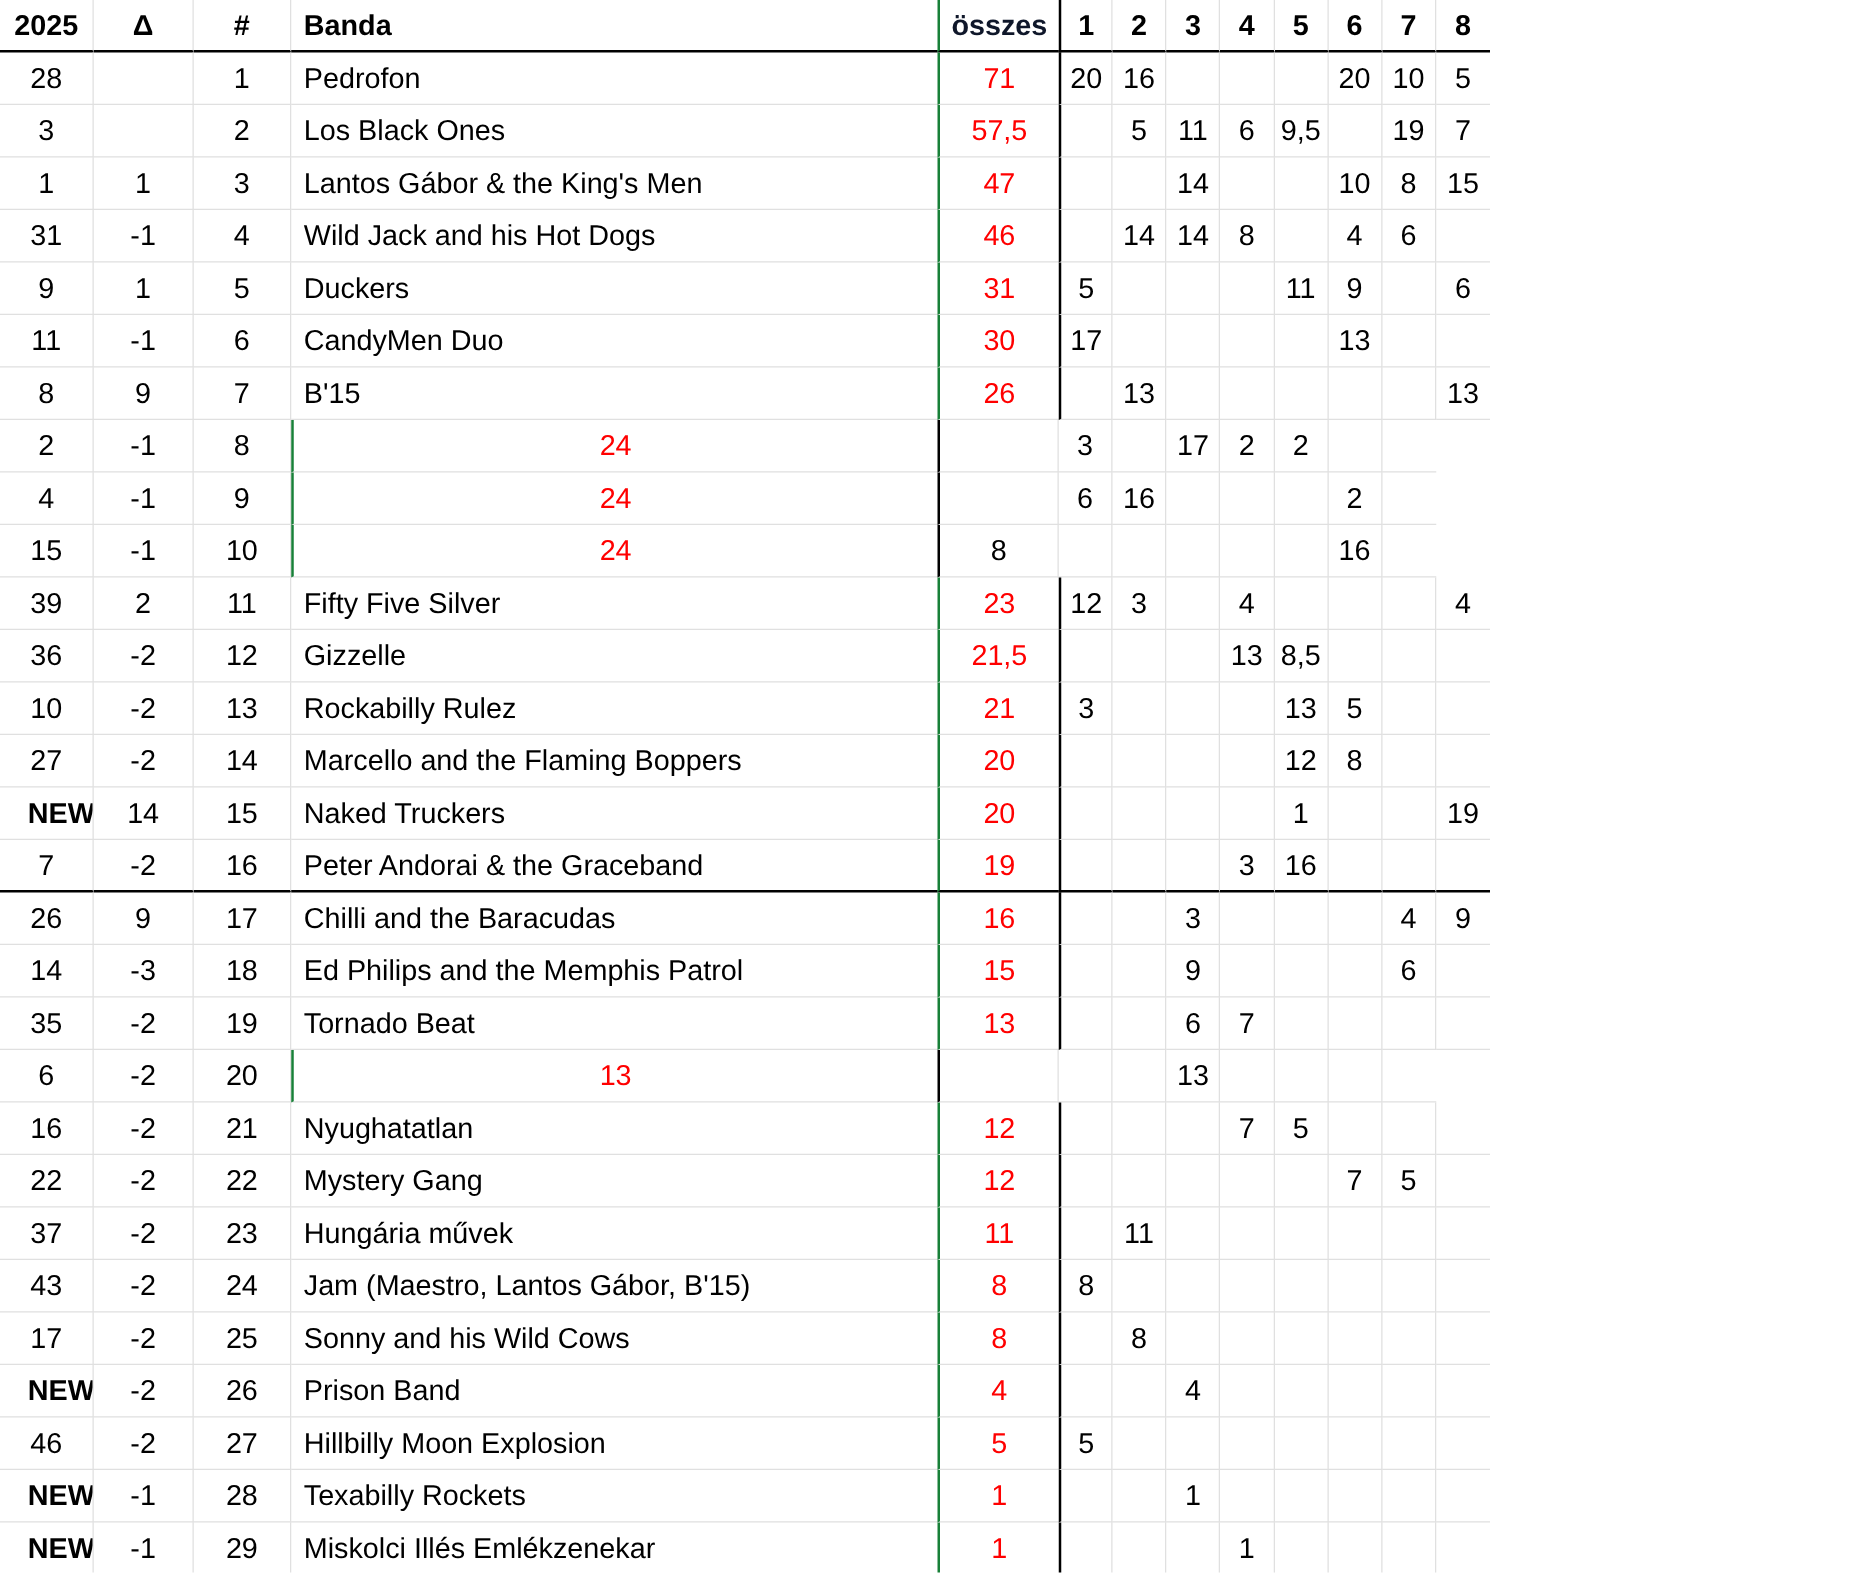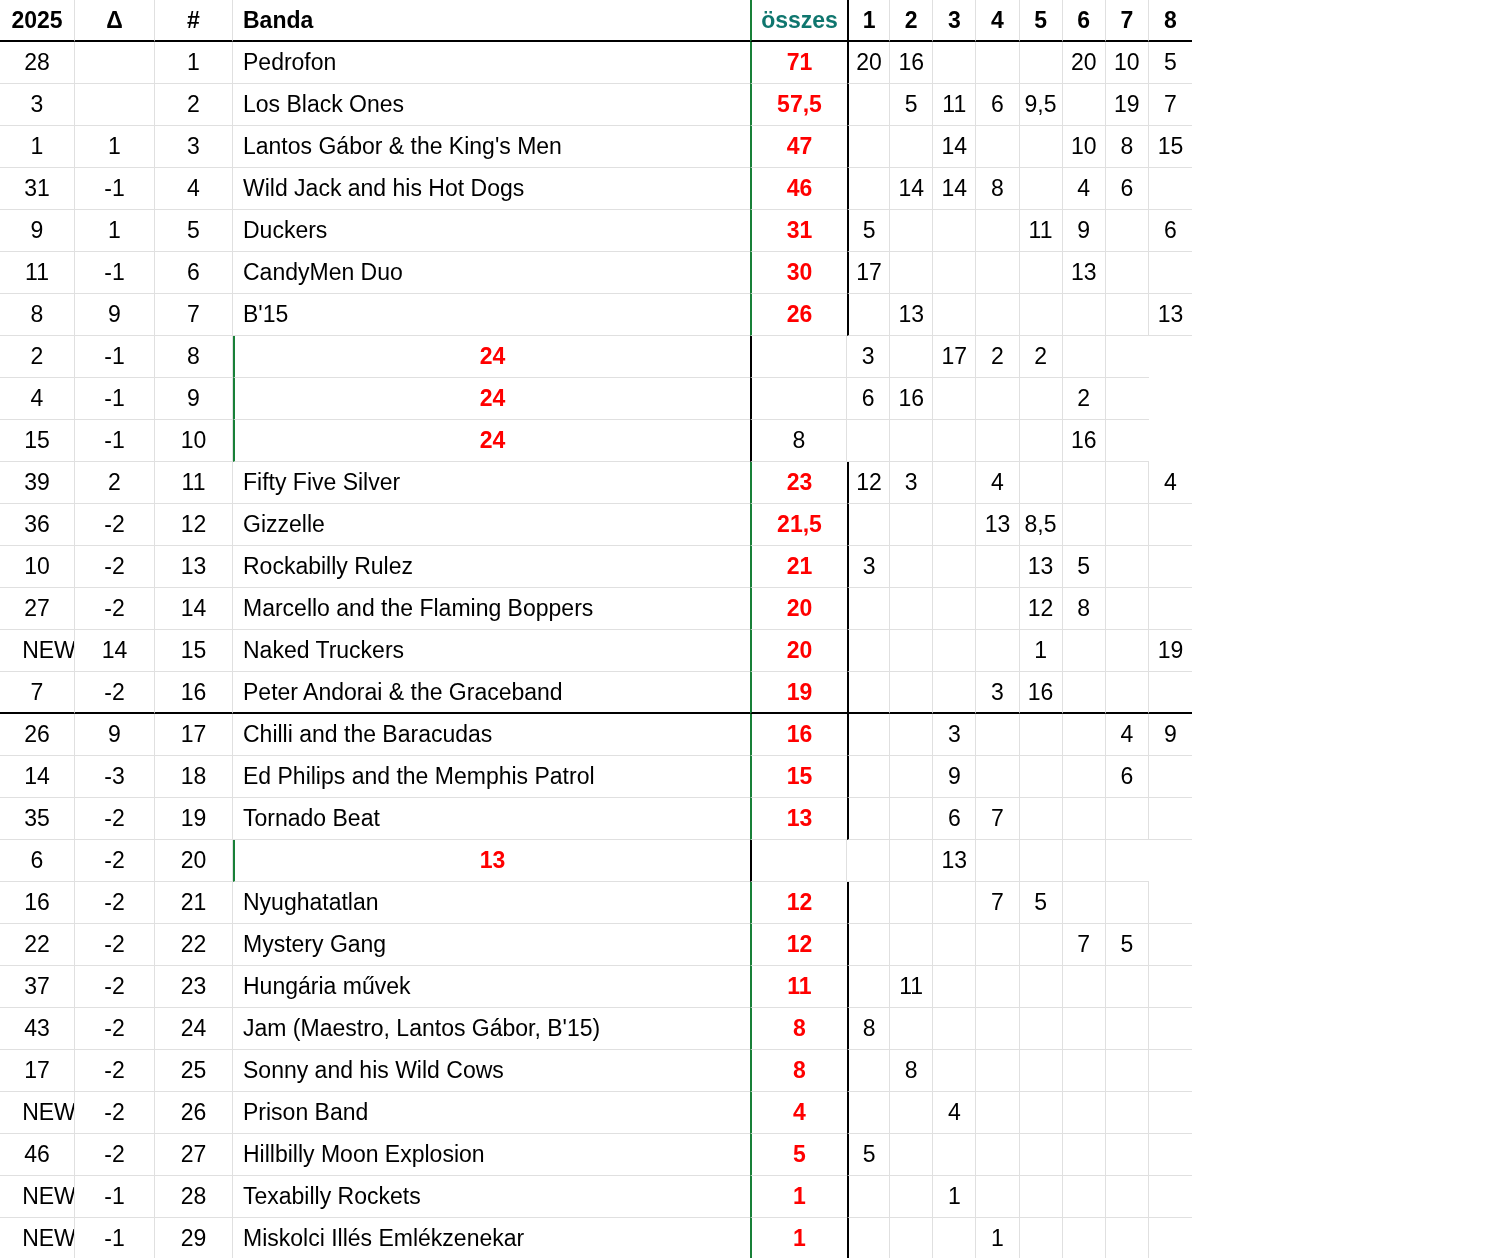--- a/index.html
+++ b/index.html
@@ -43,37 +43,37 @@
   }
   .cell:last-child { border-right: none; }
   .cell.band {
     justify-content: flex-start;
     padding-left: 10px;
     border-right: none;
   }
   .cell.total {
     border-left: 2px solid var(--green);
     border-right: none;
-    font-weight: 700;
+    font-weight: 400;
     color: var(--red);
   }
   .cell.e1 {
     border-left: 2px solid var(--line);
   }
   .header .cell {
     font-weight: 700;
     border-bottom: 2px solid var(--line);
   }
   .header .cell.total {
-    color: #0f766e;
+    color: #0f172a;
   }
   .sep-row .cell {
     border-bottom: 2px solid var(--line);
   }
-  .bold { font-weight: 400; padding-left: 24px; }
+  .bold { font-weight: 700; padding-left: 24px; }
 </style>
 </head>
 <body>
 
 <div class="sheet">
 
   <div class="row header">
     <div class="cell">2025</div>
     <div class="cell">Δ</div>
     <div class="cell">#</div>

